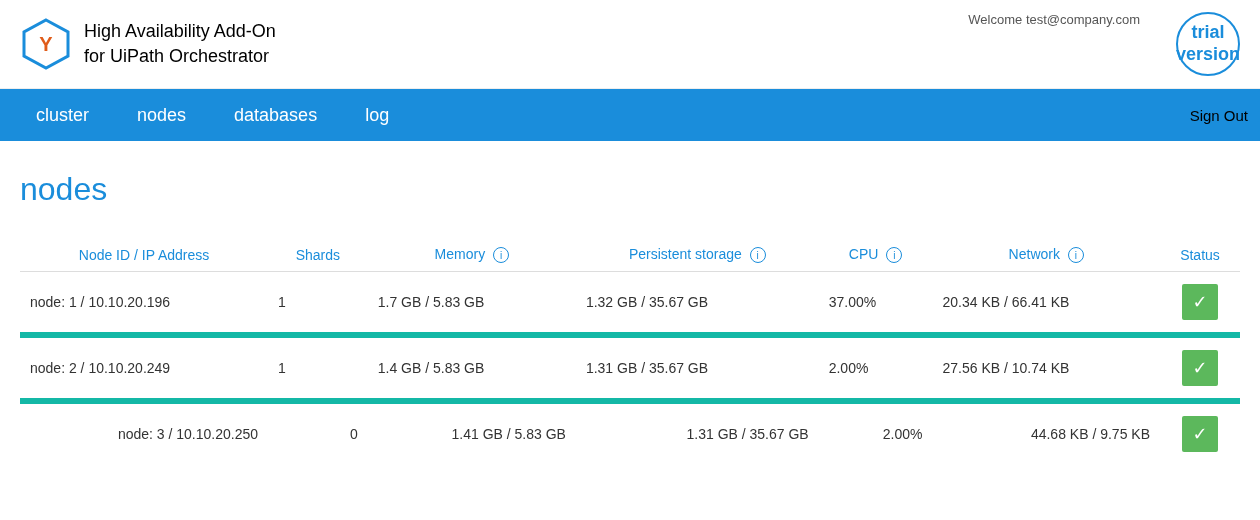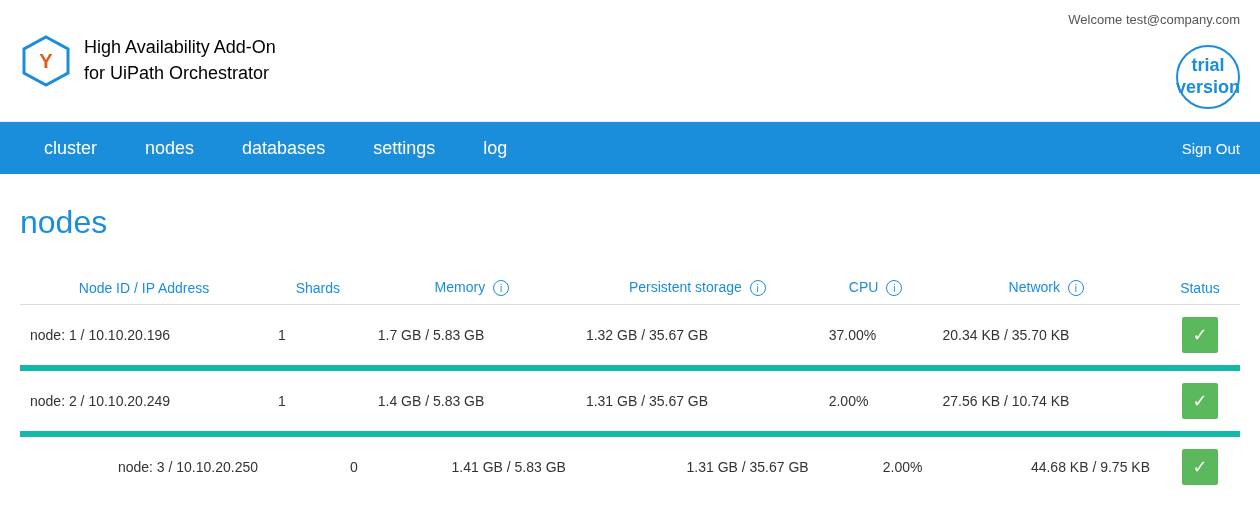--- a/index.html
+++ b/index.html
@@ -23,23 +23,22 @@
       width: 52px;
       height: 52px;
     }
     .header-subtitle {
       font-size: 18px;
       color: #000000;
       line-height: 1.4;
     }
     .header-right {
       display: flex;
-      align-items: flex-end;
-      gap: 18px;
-      flex-direction: column;
+      align-items: flex-start;
+      gap: 36px;
     }
     .welcome-text {
       font-size: 13px;
       color: #555;
     }
     .trial-badge {
       width: 64px;
       height: 64px;
       border-radius: 50%;
       border: 2px solid #1a8ddb;
@@ -52,36 +51,36 @@
       font-weight: bold;
       line-height: 1.2;
     }
 
     
     .navbar {
       background: #1a8ddb;
       display: flex;
       align-items: center;
       justify-content: space-between;
-      padding: 0 20px;
+      padding: 0 12px;
       height: 52px;
     }
     .nav-links {
       display: flex;
       gap: 0;
     }
     .nav-item {
       color: #fff;
       font-size: 18px;
       padding: 14px 24px;
       cursor: pointer;
       text-decoration: none;
     }
     .nav-signout {
-      color: #ffffff;
+      color: #000000;
       font-size: 15px;
       cursor: pointer;
     }
 
     
     .main-content {
       padding: 30px 20px 20px 20px;
     }
     .page-title {
       font-size: 32px;
@@ -166,21 +165,20 @@
       <span>version</span>
     </div>
   </div>
 </div>
 
 <nav class="navbar">
   <div class="nav-links">
     <a class="nav-item">cluster</a>
     <a class="nav-item">nodes</a>
     <a class="nav-item">databases</a>
-    <a class="nav-item">settings</a>
     <a class="nav-item">log</a>
   </div>
   <span class="nav-signout">Sign Out</span>
 </nav>
 
 <div class="main-content">
   <h1 class="page-title">nodes</h1>
 
   <table class="nodes-table">
     <thead>
@@ -208,21 +206,21 @@
         </th>
       </tr>
     </thead>
     <tbody id="table-body">
     <tr>
           <td>node: 1 / 10.10.20.196</td>
           <td>1</td>
           <td>1.7 GB / 5.83 GB</td>
           <td>1.32 GB / 35.67 GB</td>
           <td>37.00%</td>
-          <td>20.34 KB / 35.70 KB</td>
+          <td>20.34 KB / 66.41 KB</td>
           <td class="col-status">
             <div class="status-check">✓</div>
           </td>
         </tr>
         <tr>
           <td>node: 2 / 10.10.20.249</td>
           <td>1</td>
           <td>1.4 GB / 5.83 GB</td>
           <td>1.31 GB / 35.67 GB</td>
           <td>2.00%</td>

